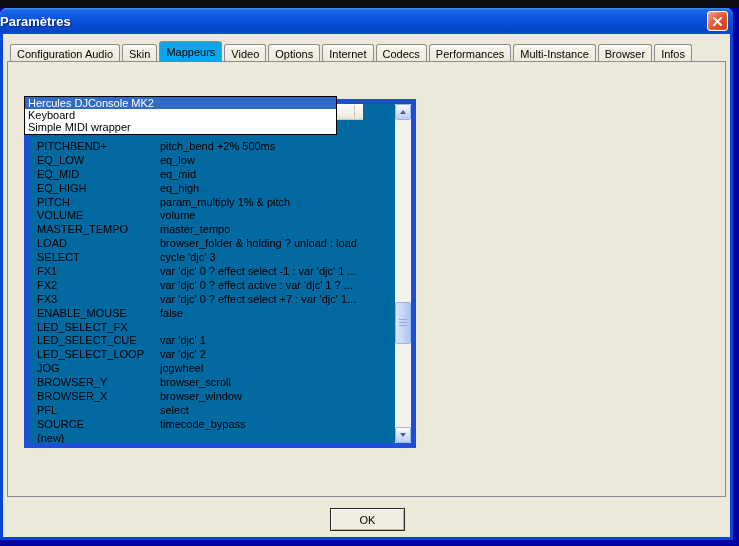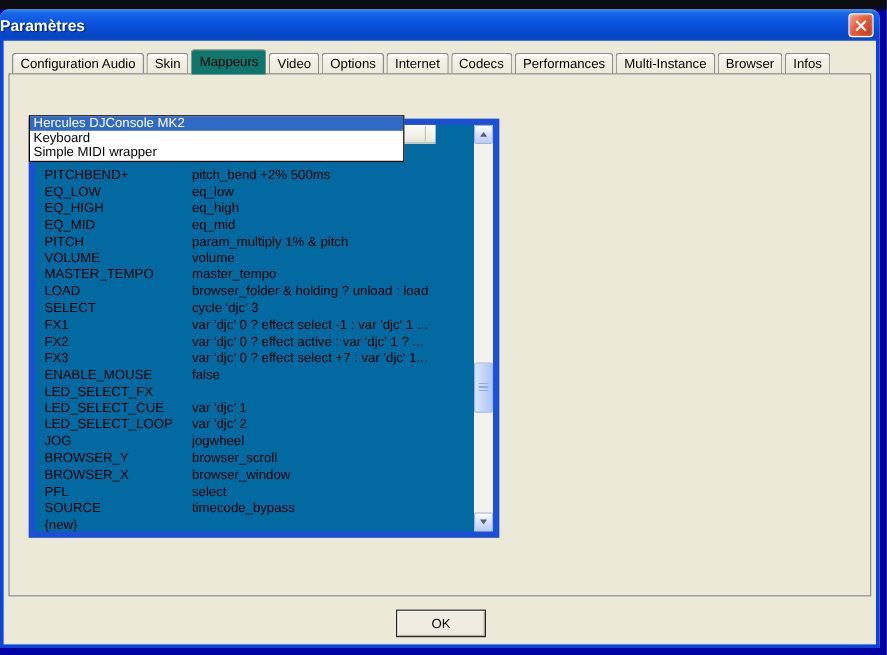--- a/index.html
+++ b/index.html
@@ -22,21 +22,21 @@
   .close-btn { position:absolute; right:5px; top:3px; width:21px; height:20px; border:1px solid #fff;
     border-radius:3px; background:linear-gradient(135deg,#F7A58D 0%,#E8613E 40%,#CE3A17 90%);
     display:flex; align-items:center; justify-content:center; box-shadow:inset 0 0 2px rgba(255,255,255,.5); }
 
   
   .tabs { position:absolute; left:10px; top:33px; height:21px; display:flex; align-items:flex-end; }
   .tab { height:18px; padding:0 6px; margin-right:2px; font-size:11px; color:#000;
     background:linear-gradient(180deg,#FFFFFF 0%,#F4F2E8 20%,#ECE9D8 100%);
     border:1px solid #898E95; border-bottom:none; border-radius:3px 3px 0 0;
     display:flex; align-items:center; white-space:nowrap; }
-  .tab.active { height:21px; background:#0f766e; position:relative; z-index:3; }
+  .tab.active { height:21px; background:#0ea5e9; position:relative; z-index:3; }
 
   .pane { position:absolute; left:7px; top:53px; width:719px; height:436px;
     border:1px solid #898E95; background:#ECE9D8; z-index:1; }
 
   
   .btn { background:#F0EDE0; border:1px solid #848273;
     box-shadow:inset 1px 1px 0 #FFFFFF, inset -1px -1px 0 #B8B4A2; cursor:default; }
   .btn-default { border:1px solid #262626; }
 
   
@@ -190,26 +190,26 @@
       <div class="list-rows">
         <div class="lrow">
             <span class="ck">PITCHBEND+</span>
             <span class="ca">pitch_bend +2% 500ms</span>
           </div>
         <div class="lrow">
             <span class="ck">EQ_LOW</span>
             <span class="ca">eq_low</span>
           </div>
         <div class="lrow">
+            <span class="ck">EQ_MID</span>
+            <span class="ca">eq_mid</span>
+          </div>
+        <div class="lrow">
             <span class="ck">EQ_HIGH</span>
             <span class="ca">eq_high</span>
-          </div>
-        <div class="lrow">
-            <span class="ck">EQ_MID</span>
-            <span class="ca">eq_mid</span>
           </div>
         <div class="lrow">
             <span class="ck">PITCH</span>
             <span class="ca">param_multiply 1% &amp; pitch</span>
           </div>
         <div class="lrow">
             <span class="ck">VOLUME</span>
             <span class="ca">volume</span>
           </div>
         <div class="lrow">

